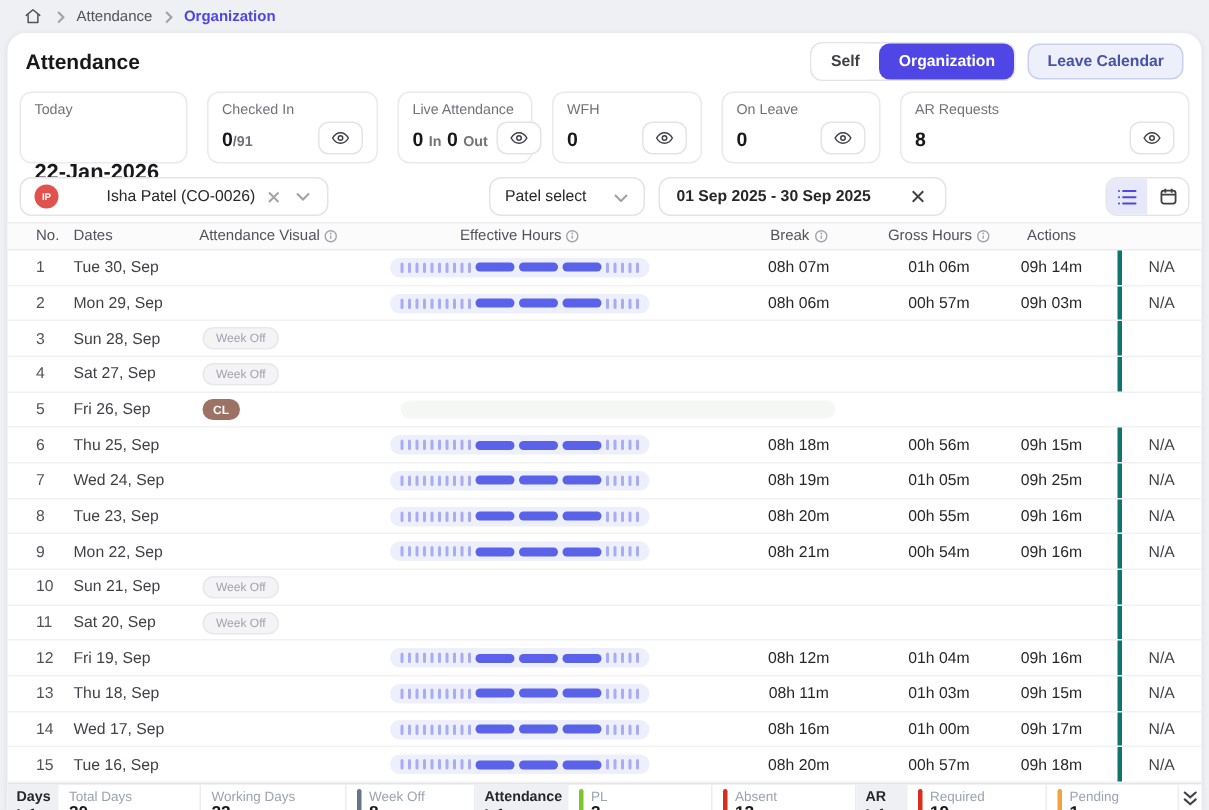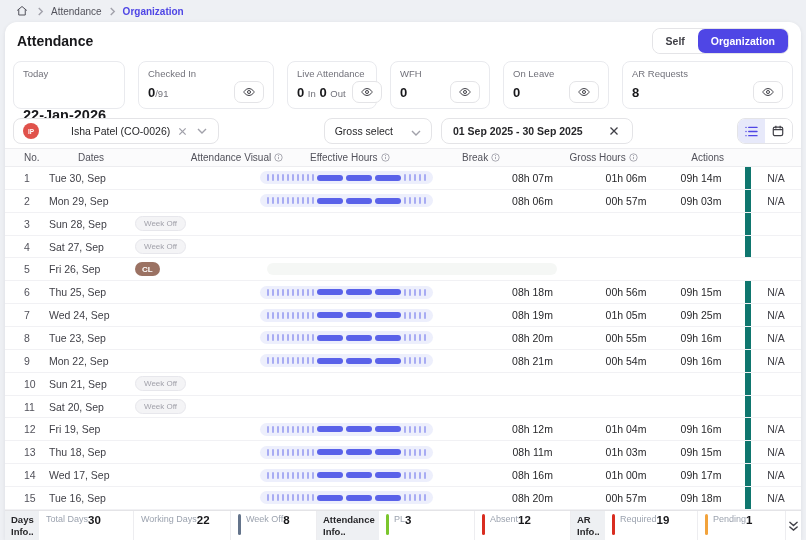--- a/index.html
+++ b/index.html
@@ -32,21 +32,21 @@
     cursor:pointer; font-family:inherit; }
 
   
   .stats { display:flex; gap:13px; margin:1px 8px 5px; }
   .stat { border:1px solid #e9eaee; border-radius:8px; background:#fff; padding:6px 9px 5px;
     height:48px; display:flex; flex-direction:column; justify-content:space-between; }
   .stat-label { font-size:9.5px; color:#71717a; white-space:nowrap; }
   .stat-bottom { display:flex; align-items:center; justify-content:space-between; gap:6px; }
   .stat-value { font-size:13px; font-weight:700; color:#18181b; white-space:nowrap; }
   .stat-value.big { font-size:14.5px;margin-top:28px; }
-  .stat-sub { font-size:9.5px; font-weight:400; color:#71717a; }
+  .stat-sub { font-size:9.5px; font-weight:700; color:#71717a; }
   .eye-btn { width:30px; height:22px; border:1px solid #e4e4e7; border-radius:7px; background:#fff;
     display:flex; align-items:center; justify-content:center; cursor:pointer; flex:none; }
 
   
   .filters { height:34px; display:flex; align-items:center; padding:0 8px; }
   .chip { height:26px; border:1px solid #e4e4e7; border-radius:8px; display:flex; align-items:center;
     gap:6px; padding:0 9px; background:#fff; }
   .avatar { width:16px; height:16px; border-radius:50%; background:#e0524b; color:#fff;
     font-size:6.5px; font-weight:700; display:flex; align-items:center; justify-content:center; flex:none; }
   .chip-name { font-size:10.5px; color:#27272a;margin-left:26px; }
@@ -59,49 +59,49 @@
   .date-text { font-size:10.5px; font-weight:600; color:#27272a; white-space:nowrap; }
   .viewtoggle { margin-left:auto; border:1px solid #e4e4e7; border-radius:8px; display:flex;
     overflow:hidden; background:#fff; }
   .vt-btn { width:27px; height:24px; display:flex; align-items:center; justify-content:center;
     background:#fff; border:none; cursor:pointer; }
   .vt-btn.active { background:#e7e9fa; }
 
   
   .tgrid { display:grid; grid-template-columns:40px 90px 88px 1fr 125px 62px 88px 56px; align-items:center; }
   .thead { height:19px; background:#fbfbfc; border-top:1px solid #ededf0; border-bottom:1px solid #ededf0;
-    font-size:10px; color:#52525b;gap:29px; }
+    font-size:10px; color:#52525b; }
   .th { display:flex; align-items:center; justify-content:center; gap:3px; white-space:nowrap; }
   .th.left { justify-content:flex-start; }
   .rows { flex:1; display:flex; flex-direction:column; }
   .trow { flex:1; border-bottom:1px solid #f1f1f4; font-size:10.5px; }
   .td { display:flex; align-items:center; justify-content:center; }
   .td.left { justify-content:flex-start; }
   .td-no { color:#52525b; padding-left:19px; }
   .td-date { color:#3f3f46; font-weight:500; padding-left:4px; white-space:nowrap; }
-  .td-actions { color:#3f3f46; border-left:6px solid #0f766e; align-self:stretch; }
+  .td-actions { color:#3f3f46; border-left:3px solid #0f766e; align-self:stretch; }
   .badge-weekoff { font-size:8px; color:#a1a1aa; background:#f4f4f6; border:1px solid #e7e7ec;
     border-radius:8px; padding:2px 8px; white-space:nowrap; }
   .badge-cl { font-size:8px; font-weight:700; color:#fff; background:#9b7263; border-radius:8px;
     padding:2.5px 7px; }
   .pill { width:173px; height:13px; background:#edeffc; border-radius:7px; display:flex;
     align-items:center; gap:3px; padding:0 7px; }
   .tick { width:2px; height:7px; border-radius:1px; background:#a8acf3; flex:none; }
   .segbar { width:26px; height:6px; border-radius:3px; background:#5a62e9; flex:none; }
   .ghost { width:290px; height:12px; border-radius:6px; background:#f2f5f2; opacity:.8;
     position:relative; z-index:1; }
 
   
-  .summary { height:30px; border-top:1px solid #e4e4e7; display:flex; align-items:stretch;
+  .summary { height:18px; border-top:1px solid #e4e4e7; display:flex; align-items:stretch;
     overflow:hidden; background:#fff; flex:none; }
   .sum-section { background:#eef0f3; padding:3px 6px 0; font-size:9.5px; font-weight:600;
     color:#27272a; line-height:1.25; white-space:nowrap; overflow:hidden; flex:none; }
   .sum-stat { display:flex; gap:5px; padding:3px 0 0 7px; border-right:1px solid #ededf0; flex:none; }
   .accent { width:3px; height:21px; border-radius:2px; flex:none; }
-  .sum-texts { display:flex; flex-direction:row; }
+  .sum-texts { display:flex; flex-direction:column; }
   .sum-label { font-size:9px; color:#9ca3af; white-space:nowrap; }
   .sum-value { font-size:11.5px; font-weight:700; color:#18181b; }
   .collapse { margin-left:auto; display:flex; align-items:center; justify-content:center;
     width:25px; cursor:pointer; background:#fff; border:none; }
 </style>
 </head>
 <body>
 
 <div class="topbar">
   <span class="icon-btn">
@@ -126,31 +126,32 @@
 
 <div class="card">
 
   <div class="hdr">
     <div class="hdr-title">Attendance</div>
     <div class="hdr-right">
       <div class="seg">
         <button class="seg-btn">Self</button>
         <button class="seg-btn active">Organization</button>
       </div>
+      <button class="btn-leave">Leave Calendar</button>
     </div>
   </div>
 
   <div class="stats">
     <div class="stat" style="width:112px">
       <div class="stat-label">Today</div>
       <div class="stat-bottom">
           <div class="stat-value big">22-Jan-2026</div>
         </div>
     </div>
-    <div class="stat" style="width:136px">
+    <div class="stat" style="width:114px">
       <div class="stat-label">Checked In</div>
       <div class="stat-bottom">
         <div class="stat-value"><span>0</span><span class="stat-sub">/91</span></div>
         <button class="eye-btn">
             <svg width="12" height="12" viewBox="0 0 24 24" fill="none" stroke="#3f3f46" stroke-width="2">
               <path d="M1.5 12S5.5 5 12 5s10.5 7 10.5 7-4 7-10.5 7S1.5 12 1.5 12z"></path>
               <circle cx="12" cy="12" r="3"></circle>
             </svg>
           </button>
       </div>
@@ -214,21 +215,21 @@
             <path d="M1.5 1.5l7 7M8.5 1.5l-7 7"></path>
           </svg>
         </span>
       <span class="icon-btn">
           <svg width="10" height="6" viewBox="0 0 10 6" fill="none" stroke="#a1a1aa" stroke-width="1.4">
             <path d="M1 1l4 4 4-4"></path>
           </svg>
         </span>
     </div>
     <div class="select">
-      <span class="select-label">Gross select</span>
+      <span class="select-label">Patel select</span>
       <span><svg width="10" height="6" viewBox="0 0 10 6" fill="none" stroke="#a1a1aa" stroke-width="1.4">
             <path d="M1 1l4 4 4-4"></path>
           </svg></span>
     </div>
     <div class="datefield">
       <span class="date-text">01 Sep 2025 - 30 Sep 2025</span>
       <span class="icon-btn">
           <svg width="10" height="10" viewBox="0 0 10 10" stroke="#3f3f46" stroke-width="1.3">
             <path d="M1.5 1.5l7 7M8.5 1.5l-7 7"></path>
           </svg>

